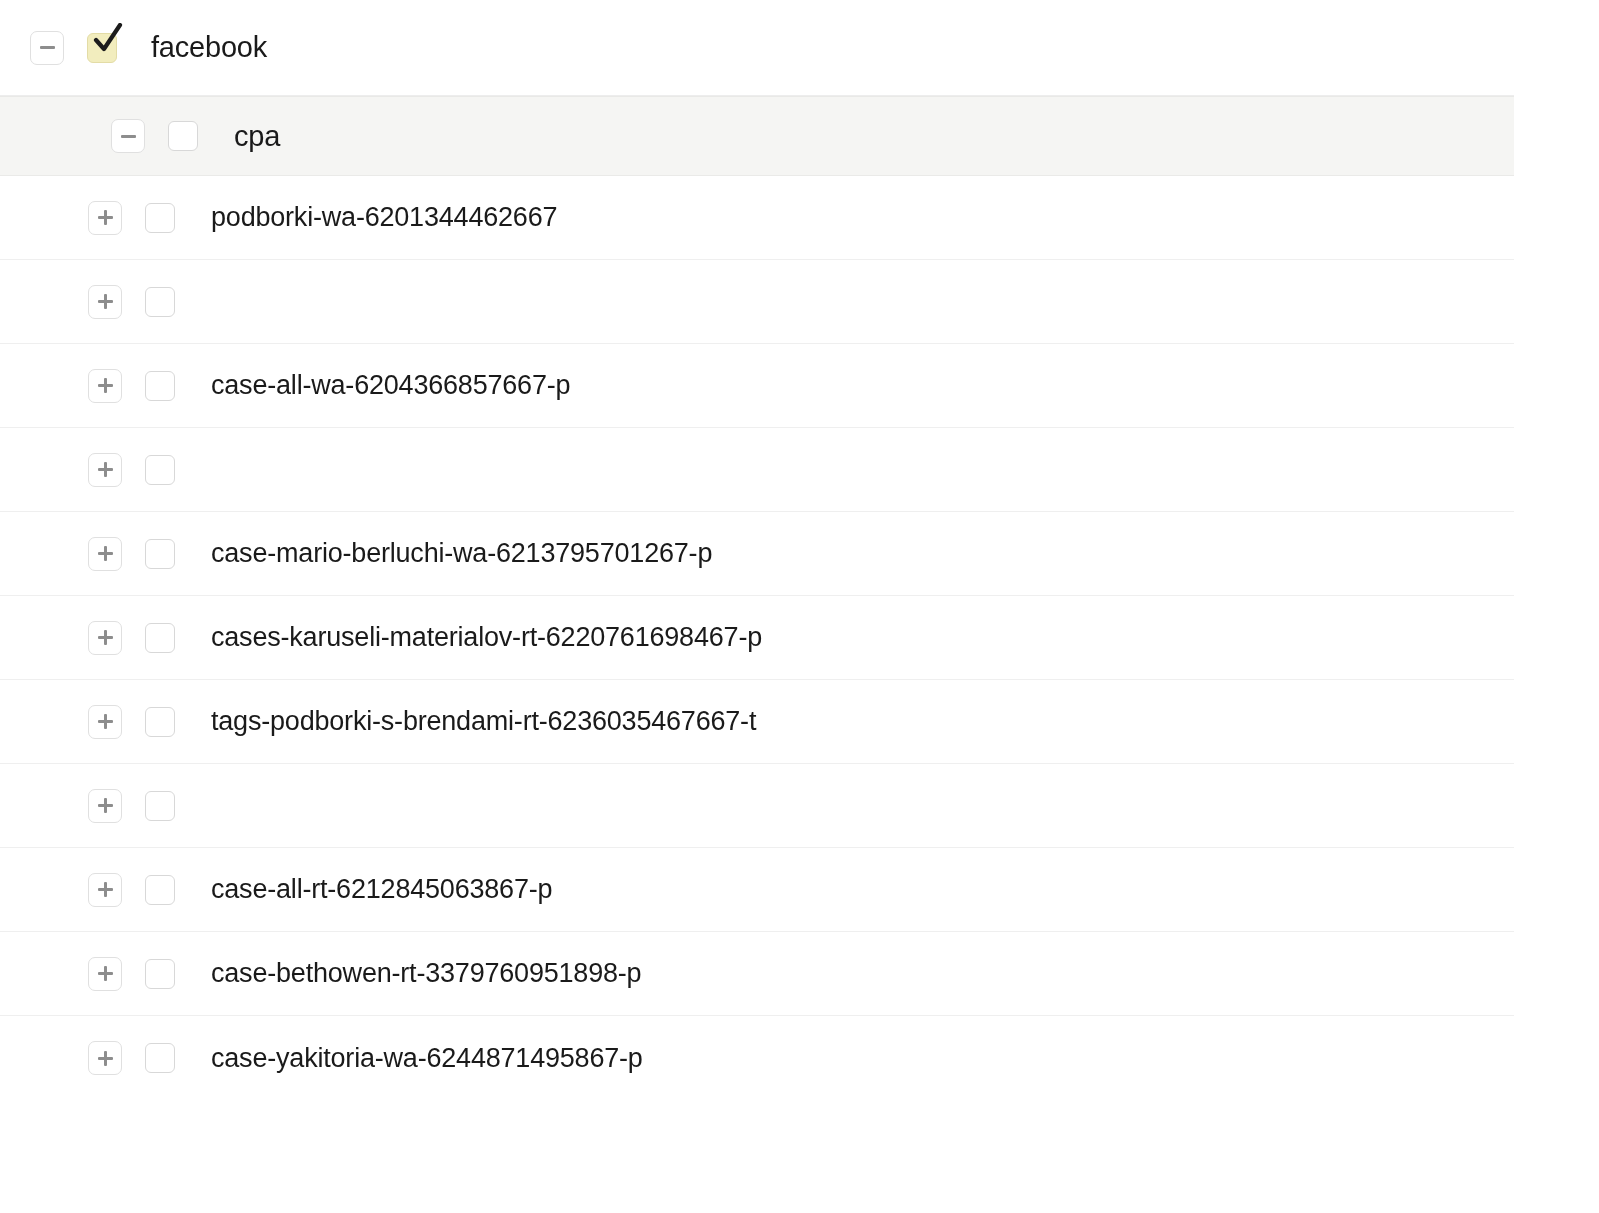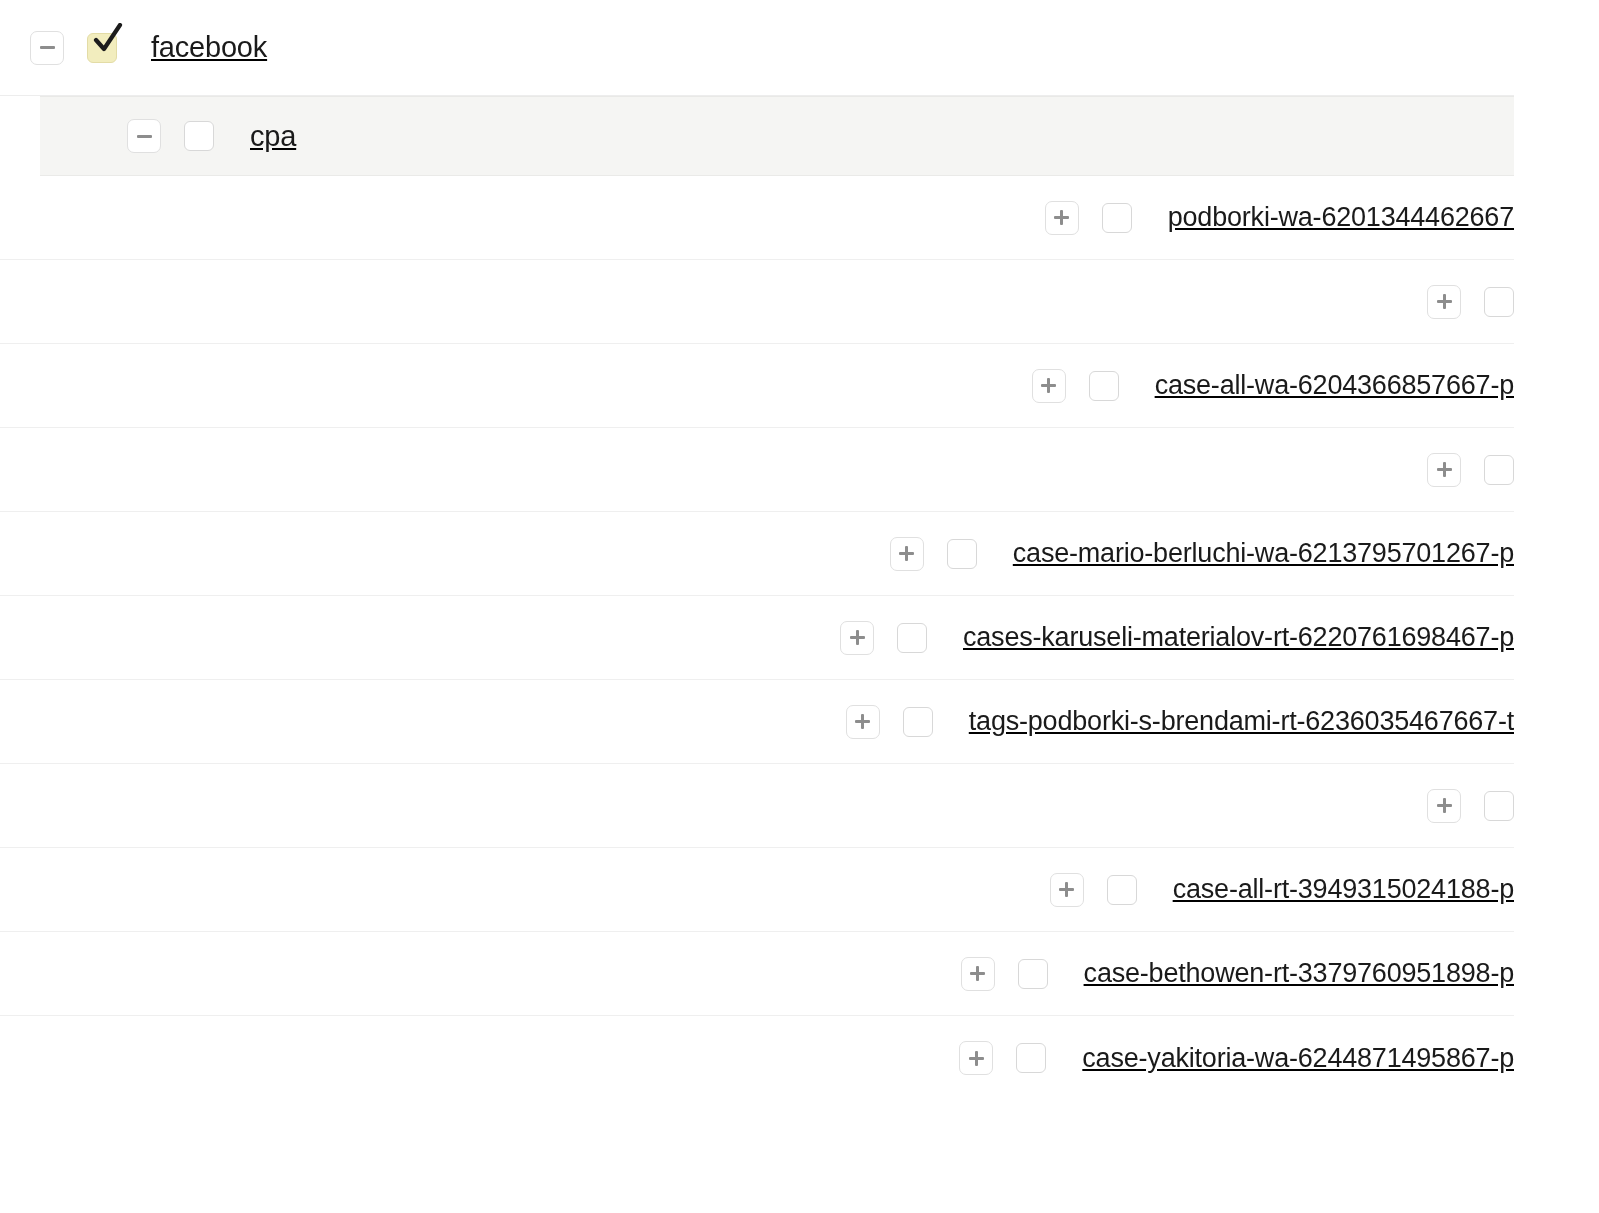--- a/index.html
+++ b/index.html
@@ -8,42 +8,41 @@
     padding: 0;
     background: #ffffff;
     font-family: "Liberation Sans", sans-serif;
   }
   #app {
     width: 1514px;
     height: 1213px;
     position: relative;
     overflow: hidden;
     background: #ffffff;
-    text-decoration: underline;
   }
 
   
   .tree { width: 100%; }
   .row {
     position: relative;
     display: flex;
     align-items: center;
     width: 100%;
     background: #ffffff;
     border-bottom: 1px solid #efefef;
   }
   .row.level-0 { height: 96px; border-bottom: 1px solid #ededed; }
   .row.level-1 { height: 80px; background: #f5f5f3; border-top: 1px solid #e9e9e7; border-bottom: 1px solid #eaeae8; }
   .row.level-2 { height: 84px; }
   .row.last { border-bottom: none; }
 
   
   .indent-0 { padding-left: 30px; }
-  .indent-1 { padding-left: 87px; margin-left: 40px; }
-  .indent-2 { padding-left: 112px; justify-content: flex-end; }
+  .indent-1 { padding-left: 111px; }
+  .indent-2 { padding-left: 88px; }
 
   
   .toggle {
     width: 34px;
     height: 34px;
     flex: 0 0 34px;
     border: 1px solid #e0e0e0;
     border-radius: 7px;
     background: #ffffff;
     display: flex;
@@ -181,21 +180,21 @@
           <span class="bar-v"></span>
         </div>
         <div class="checkbox"></div>
       </div>
       <div class="row level-2 indent-2">
         <div class="toggle">
           <span class="bar-h"></span>
           <span class="bar-v"></span>
         </div>
         <div class="checkbox"></div>
-        <div class="label">case-all-rt-3949315024188-p</div>
+        <div class="label">case-all-rt-6212845063867-p</div>
       </div>
       <div class="row level-2 indent-2">
         <div class="toggle">
           <span class="bar-h"></span>
           <span class="bar-v"></span>
         </div>
         <div class="checkbox"></div>
         <div class="label">case-bethowen-rt-3379760951898-p</div>
       </div>
       <div class="row level-2 indent-2 last">

